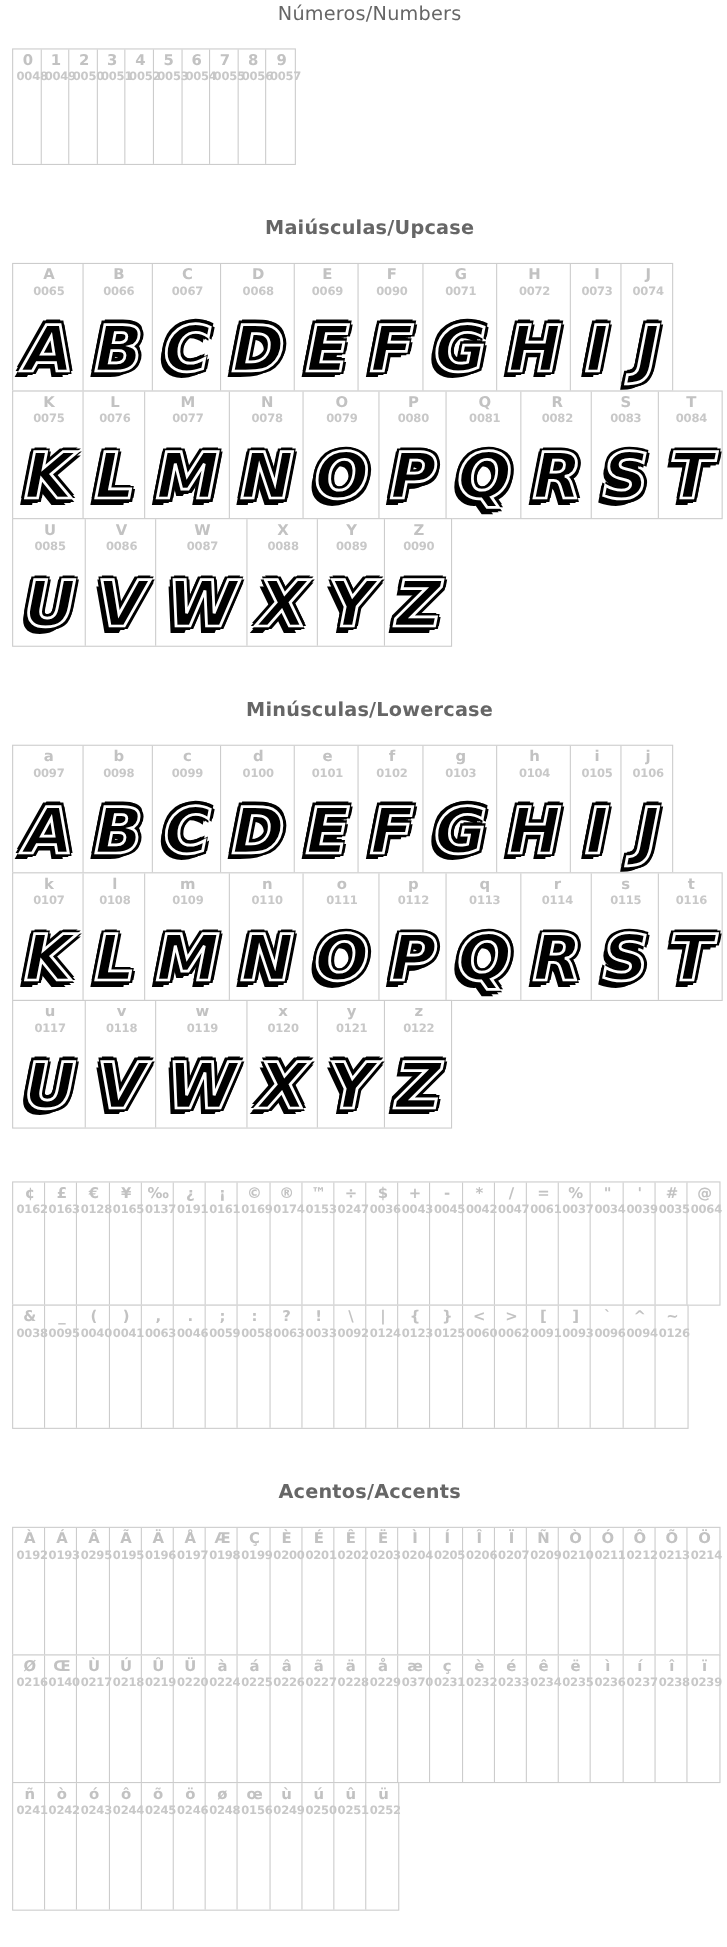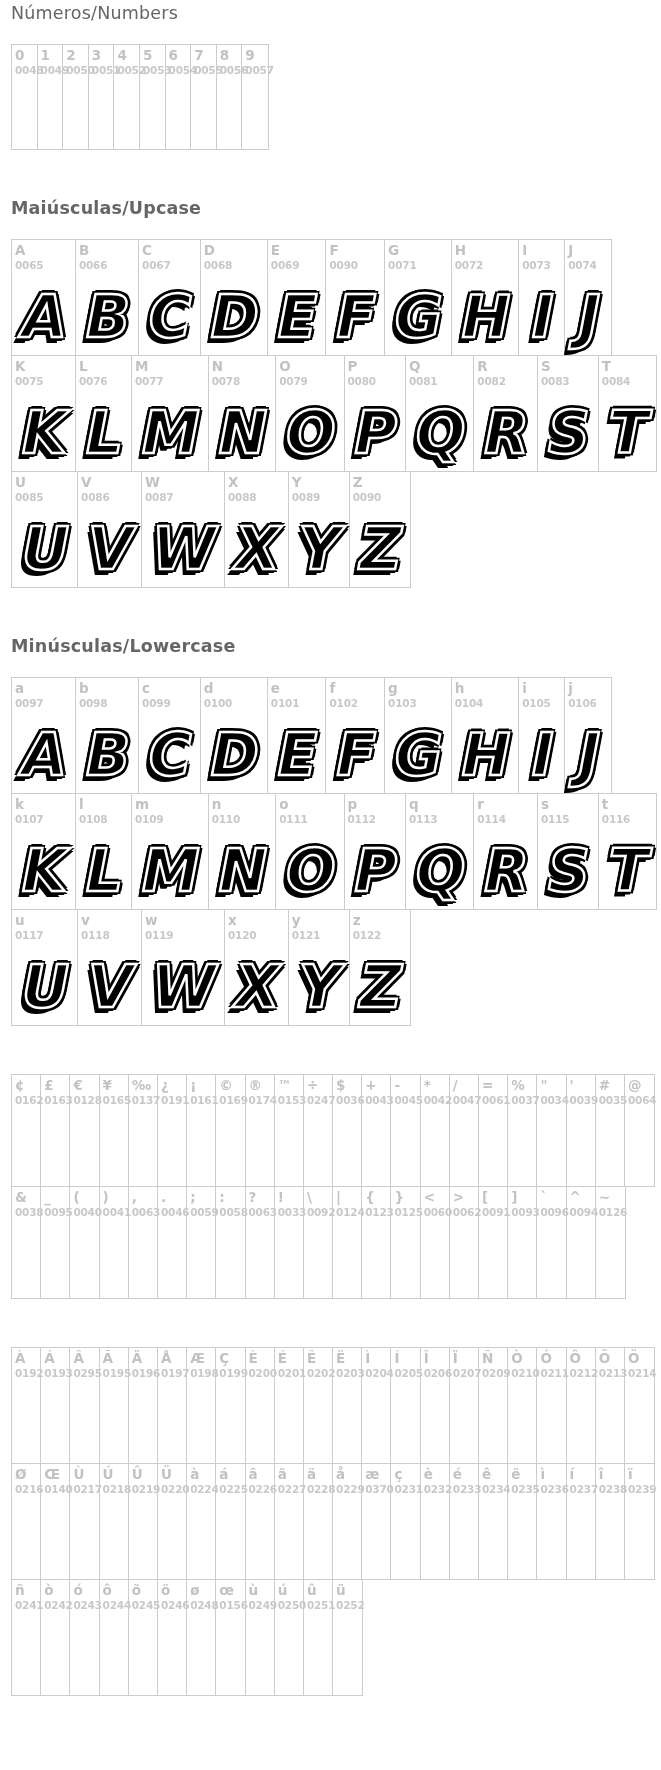--- a/index.html
+++ b/index.html
@@ -20,21 +20,21 @@
   .title{
     font-size:17.5px;
     font-weight:400;
     color:var(--title-color);
     margin:0 0 21px 0;
     letter-spacing:.2px;
     font-family:"DejaVu Sans","Liberation Sans",sans-serif;
   }
   section + section .title,
   section .grid + .title{margin-top:48px;font-weight:bold;}
-  section{margin:0;}
+  section{margin:0;text-align:center;}
   section:not(:first-child){margin-top:48px;}
   .grid{display:block;}
   .row{
     display:flex;
     width:max-content;
     border:1px solid var(--border-color);
     background:var(--bg);
   }
   .row + .row{margin-top:-1px;}
   .cell{
@@ -596,20 +596,21 @@
             <span data-name="char-code" class="code">0094</span>
           </div>
           <div data-name="char-cell" class="cell">
             <span data-name="char-label" class="lbl">~</span>
             <span data-name="char-code" class="code">0126</span>
           </div>
         </div>
       </div>
     </section>
     <section data-name="charmap-section-accents">
+      <h2 data-name="section-title-accents" class="title">Acentos/Accents</h2>
       <div data-name="grid-accents" class="grid empty">
         <div data-name="charmap-row" class="row">
           <div data-name="char-cell" class="cell">
             <span data-name="char-label" class="lbl">À</span>
             <span data-name="char-code" class="code">0192</span>
           </div>
           <div data-name="char-cell" class="cell">
             <span data-name="char-label" class="lbl">Á</span>
             <span data-name="char-code" class="code">0193</span>
           </div>

